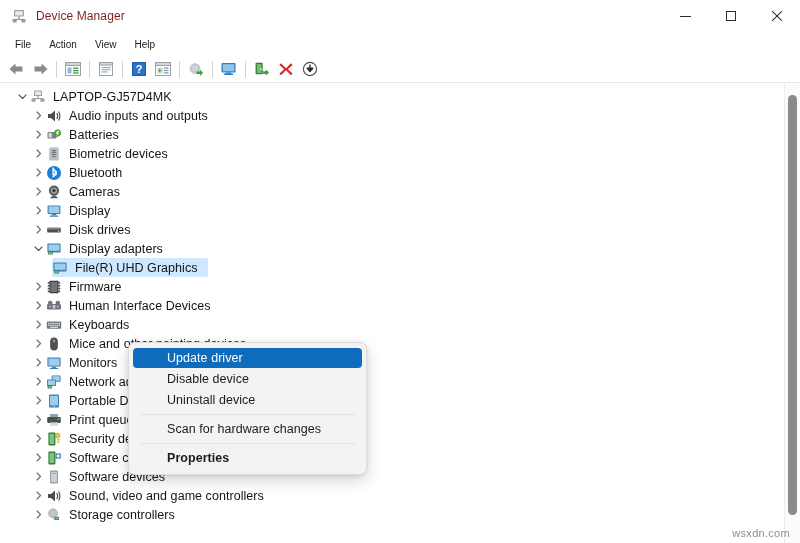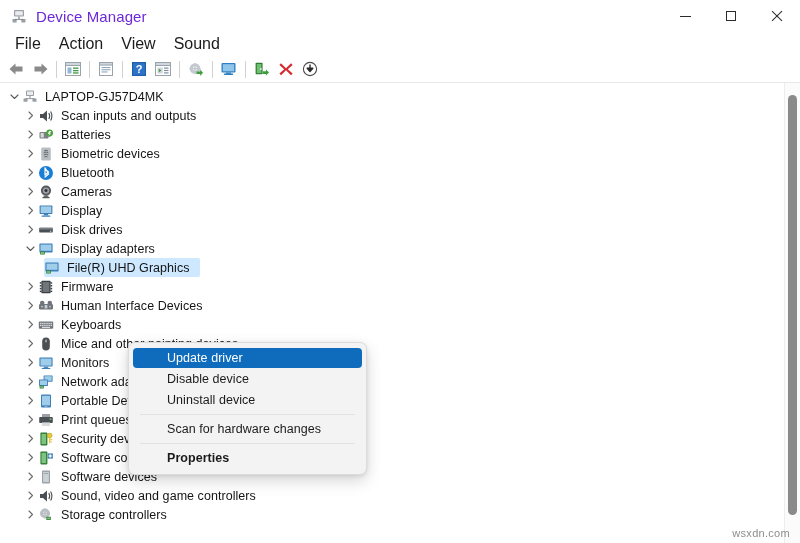--- a/index.html
+++ b/index.html
@@ -35,22 +35,22 @@
   }
   #title-icon {
     width: 16px;
     height: 16px;
     margin-left: 11px;
     margin-right: 9px;
     position: relative;
     flex: 0 0 auto;
   }
   #title-text {
-    font-size: 15px;
-    color: #6d28d9;
+    font-size: 12px;
+    color: #7f1d1d;
     letter-spacing: 0.1px;
   }
   #window-controls {
     position: absolute;
     right: 0;
     top: 0;
     height: 32px;
     display: flex;
   }
   .wc-btn {
@@ -94,21 +94,21 @@
   
   #menubar {
     height: 24px;
     min-height: 24px;
     display: flex;
     align-items: center;
     padding-left: 6px;
     background: #ffffff;
   }
   .menu-item {
-    font-size: 16px;
+    font-size: 10px;
     color: #1b1b1b;
     padding: 2px 9px;
     border-radius: 3px;
   }
 
   
   #toolbar {
     height: 26px;
     min-height: 26px;
     display: flex;
@@ -133,20 +133,21 @@
     flex: 0 0 auto;
   }
 
   
   #content {
     flex: 1 1 auto;
     position: relative;
     overflow: hidden;
     background: #ffffff;
     display: flex;
+    padding-left: 8px;
   }
   #tree {
     flex: 1 1 auto;
     position: relative;
     padding-top: 4px;
     overflow: hidden;
   }
   .tree-row {
     height: 19px;
     display: flex;
@@ -280,21 +281,21 @@
       <div class="wc-btn wc-min"></div>
       <div class="wc-btn wc-max"></div>
       <div class="wc-btn wc-close"></div>
     </div>
   </div>
 
   <div id="menubar">
     <div class="menu-item">File</div>
     <div class="menu-item">Action</div>
     <div class="menu-item">View</div>
-    <div class="menu-item">Sound</div>
+    <div class="menu-item">Help</div>
   </div>
 
   <div id="toolbar">
 
     <div class="tb-btn">
       <svg width="17" height="14" viewBox="0 0 17 14">
         <path d="M7.5 1.5 L1.5 7 L7.5 12.5 L7.5 9.4 L14.5 9.4 L14.5 4.6 L7.5 4.6 Z" fill="#8a8a8a"></path>
       </svg>
     </div>
     <div class="tb-btn">
@@ -428,21 +429,21 @@
               <path d="M3 1 L6.5 4.5 L3 8" fill="none" stroke="#6a6a6a" stroke-width="1.1" stroke-linecap="round" stroke-linejoin="round"></path>
             </svg>
         </div>
         <div class="row-icon">
           <svg width="16" height="16" viewBox="0 0 16 16">
             <path d="M2 6 L5 6 L9 2.5 L9 13.5 L5 10 L2 10 Z" fill="#4a4f54"></path>
             <path d="M10.8 5 Q12.6 8 10.8 11" fill="none" stroke="#4a4f54" stroke-width="1.1"></path>
             <path d="M12.6 3.4 Q15.2 8 12.6 12.6" fill="none" stroke="#4a4f54" stroke-width="1.1"></path>
           </svg>
         </div>
-        <div class="row-label">Scan inputs and outputs</div>
+        <div class="row-label">Audio inputs and outputs</div>
       </div>
 
       <div class="tree-row lvl1">
         <div class="chev">
           <svg width="9" height="9" viewBox="0 0 9 9">
               <path d="M3 1 L6.5 4.5 L3 8" fill="none" stroke="#6a6a6a" stroke-width="1.1" stroke-linecap="round" stroke-linejoin="round"></path>
             </svg>
         </div>
         <div class="row-icon">
           <svg width="16" height="16" viewBox="0 0 16 16">

